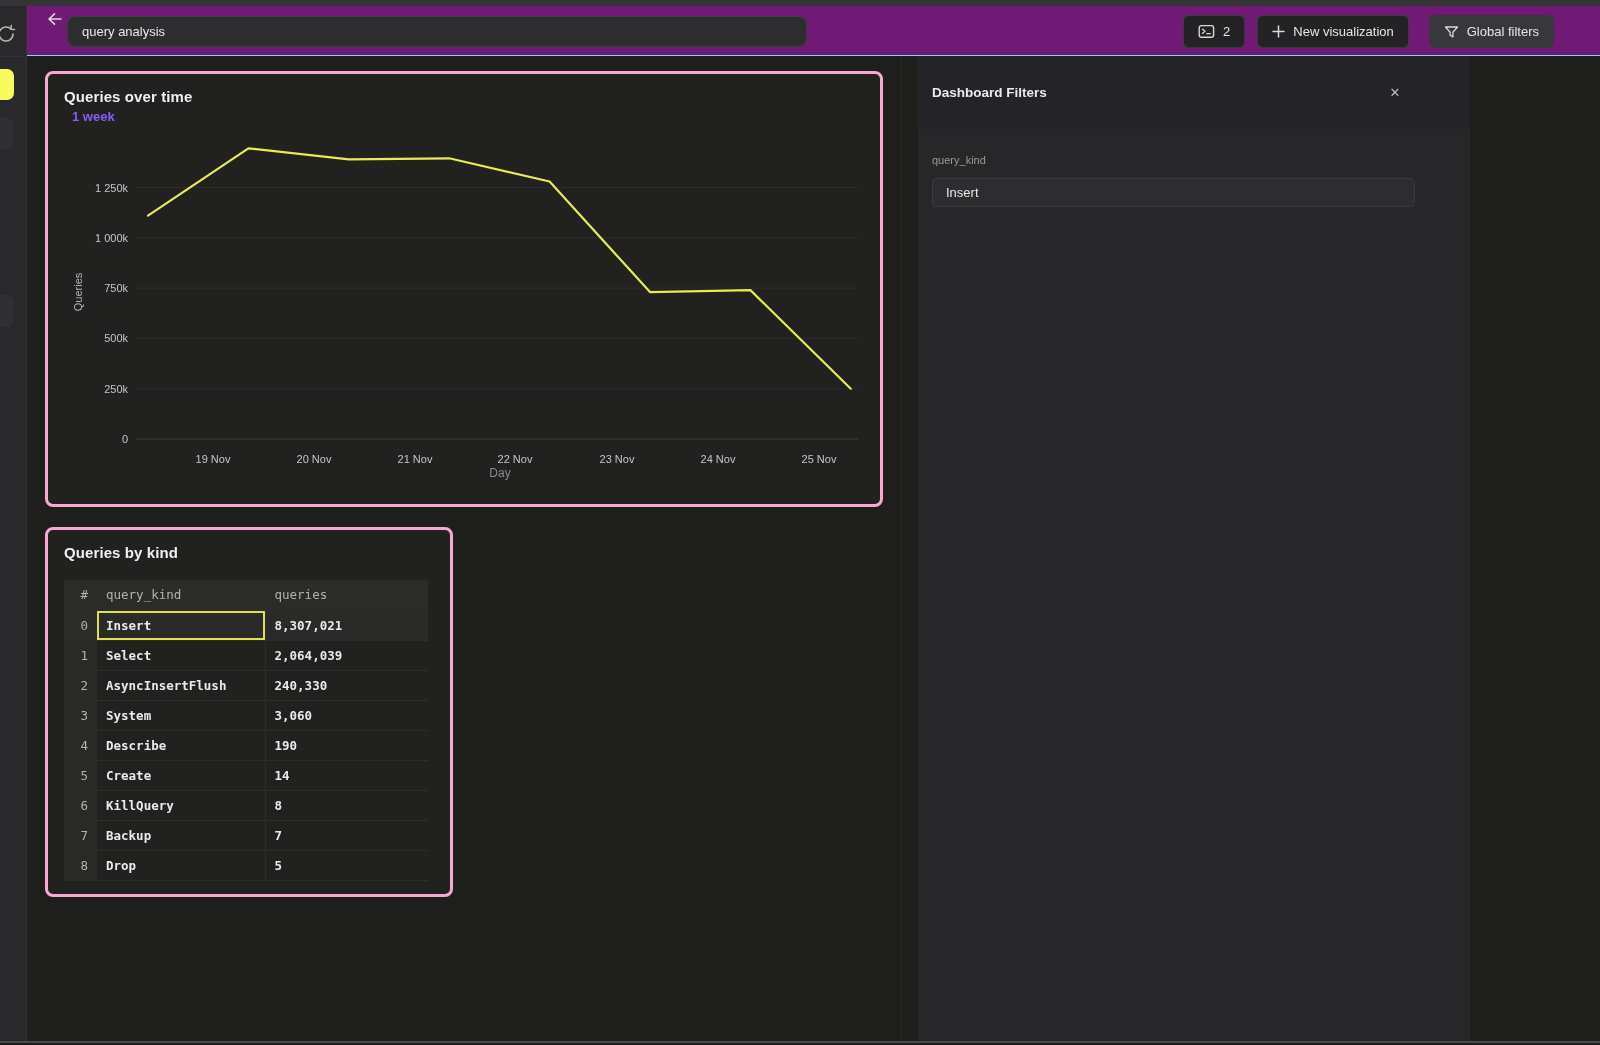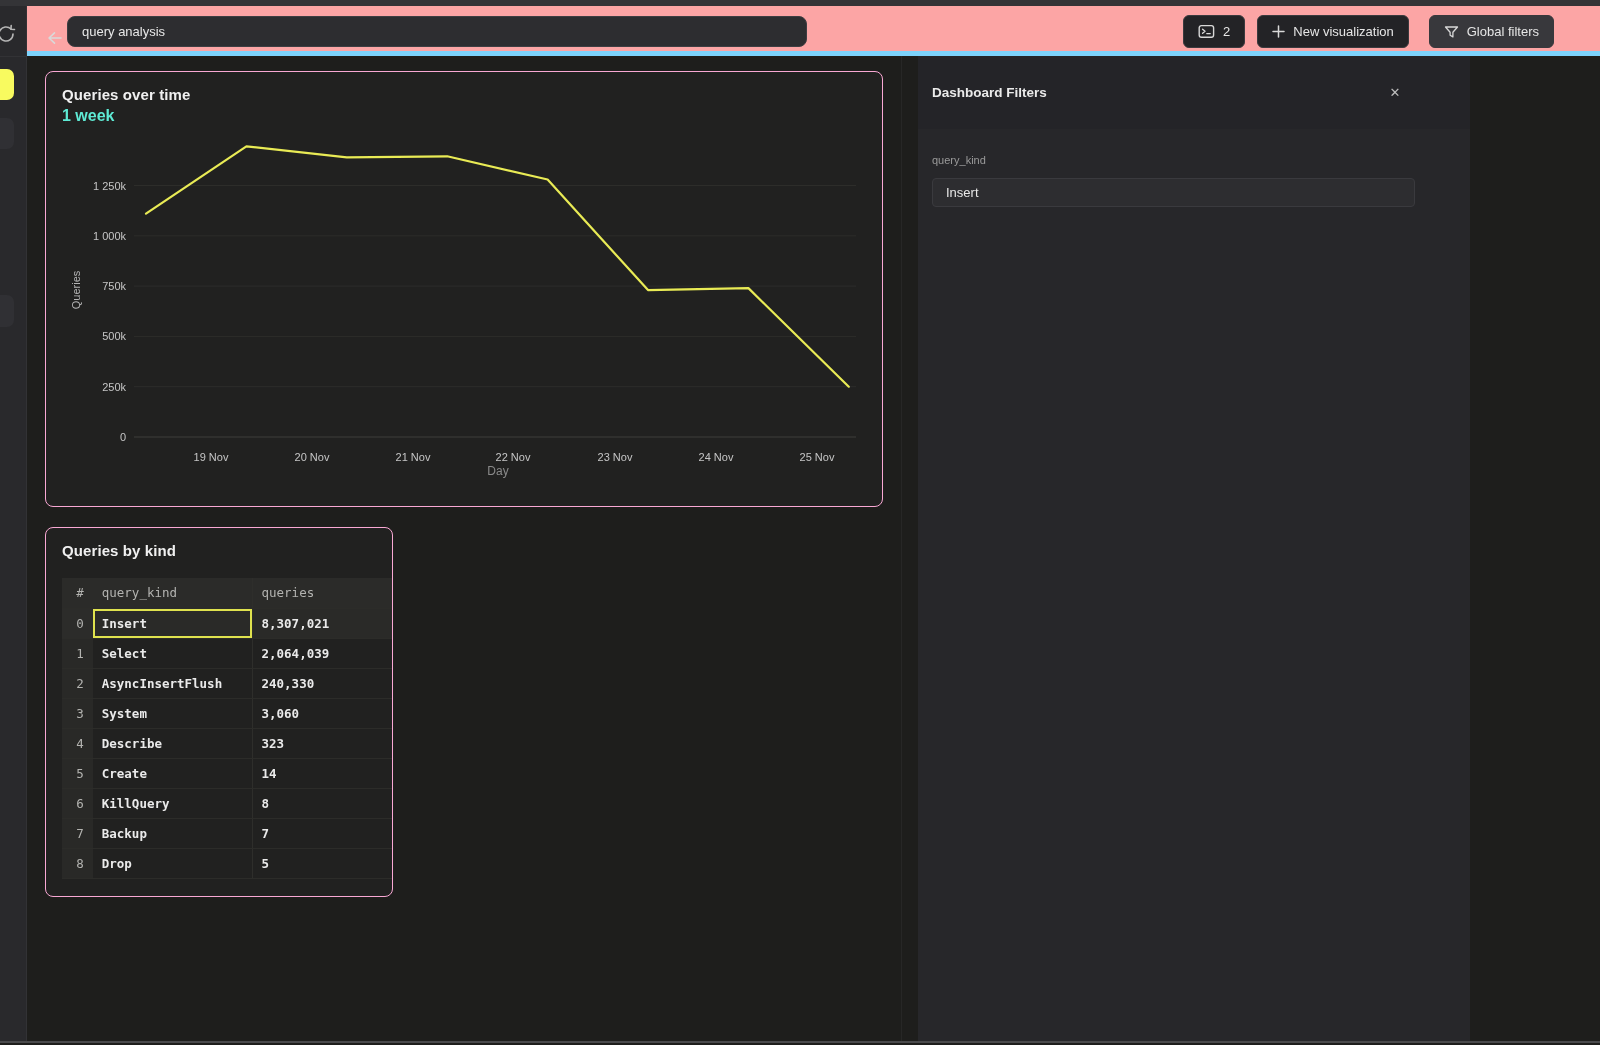--- a/index.html
+++ b/index.html
@@ -2,21 +2,21 @@
 <html><head>
 <meta charset="utf-8">
 <style>
   * { margin:0; padding:0; box-sizing:border-box; }
   html,body { width:1600px; height:1045px; overflow:hidden; background:#1e1e1c;
               font-family:"Liberation Sans", sans-serif; }
 
   
   .top-strip { position:absolute; left:0; top:0; width:1600px; height:6px; background:#343437; }
   .topbar { position:absolute; left:27px; top:6px; width:1573px; height:50px;
-            background:#fca5a5; border-bottom:5px solid #7dd3fc; display:flex; align-items:flex-end; }
+            background:#701a75; border-bottom:1px solid #7dd3fc; display:flex; align-items:flex-start; }
   .back-btn { width:26px; height:26px; margin-left:14px; display:flex; align-items:center; justify-content:center;
               cursor:pointer; color:#d9d9d9; }
   .name-input { position:absolute; left:40px; top:10px; width:740px; height:31px;
                 background:#2d2d30; border:1px solid #3e3e42; border-radius:8px;
                 color:#e8e8e8; font-size:13px; padding:0 14px; outline:none; }
   .topbar-right { position:absolute; right:46px; top:9px; display:flex; gap:12px; }
   .tb-btn { height:33px; display:flex; align-items:center; gap:8px; padding:0 14px;
             background:#232326; border:1px solid #3a3a3e; border-radius:6px;
             color:#e6e6e6; font-size:13px; cursor:pointer; white-space:nowrap; }
   .tb-btn.solid { background:#38383c; border-color:#38383c;margin-left:8px; }
@@ -29,25 +29,25 @@
   .sb-refresh { position:absolute; left:-5px; top:17px; width:22px; height:22px; color:#b5b5b5; cursor:pointer; }
   .sb-item { position:absolute; left:-12px; width:26px; border-radius:7px; cursor:pointer; }
   .sb-item.active { top:63px; height:31px; background:#f8fa5f; }
   .sb-item.g1 { top:112px; height:31px; background:#303034; }
   .sb-item.g2 { top:289px; height:32px; background:#303034; }
 
   
   .main { position:absolute; left:27px; top:56px; width:891px; height:985px; background:#1e1e1c; }
   .canvas-edge { position:absolute; left:874px; top:0; width:1px; height:985px; background:#272726; }
 
-  .card { position:absolute; background:#212120; border:1px solid #f9a8d4; border-radius:8px; }
+  .card { position:absolute; background:#212120; border:3px solid #f9a8d4; border-radius:8px; }
   .card-chart { left:18px; top:15px; width:838px; height:436px; }
-  .card-table { left:18px; top:471px; width:348px; height:370px; }
+  .card-table { left:18px; top:471px; width:408px; height:370px; }
   .card h2 { color:#f0f0f0; font-size:15px; font-weight:700; letter-spacing:.1px; }
-  .card .subtitle { color:#5eead4; font-size:16px; font-weight:700; margin-top:4px; }
+  .card .subtitle { color:#8b5cf6; font-size:13px; font-weight:700; margin-top:4px;margin-left:8px; }
   .card-head { position:absolute; left:16px; top:14px; }
 
   .chart-svg { position:absolute; left:0; top:0; }
 
   
   .qtable { position:absolute; left:16px; top:50px; border-collapse:collapse;
             font-family:"DejaVu Sans Mono", monospace; font-size:12.5px; }
   .qtable th, .qtable td { height:30px; padding:0 9px; border-bottom:1px solid #2c2c29; }
   .qtable th { background:#2b2b29; color:#b3b3b0; font-weight:400; text-align:left; }
   .qtable th:first-child { text-align:right; width:33px; }
@@ -185,21 +185,21 @@
             <td>240,330</td>
           </tr>
           <tr>
             <td>3</td>
             <td>System</td>
             <td>3,060</td>
           </tr>
           <tr>
             <td>4</td>
             <td>Describe</td>
-            <td>323</td>
+            <td>190</td>
           </tr>
           <tr>
             <td>5</td>
             <td>Create</td>
             <td>14</td>
           </tr>
           <tr>
             <td>6</td>
             <td>KillQuery</td>
             <td>8</td>

